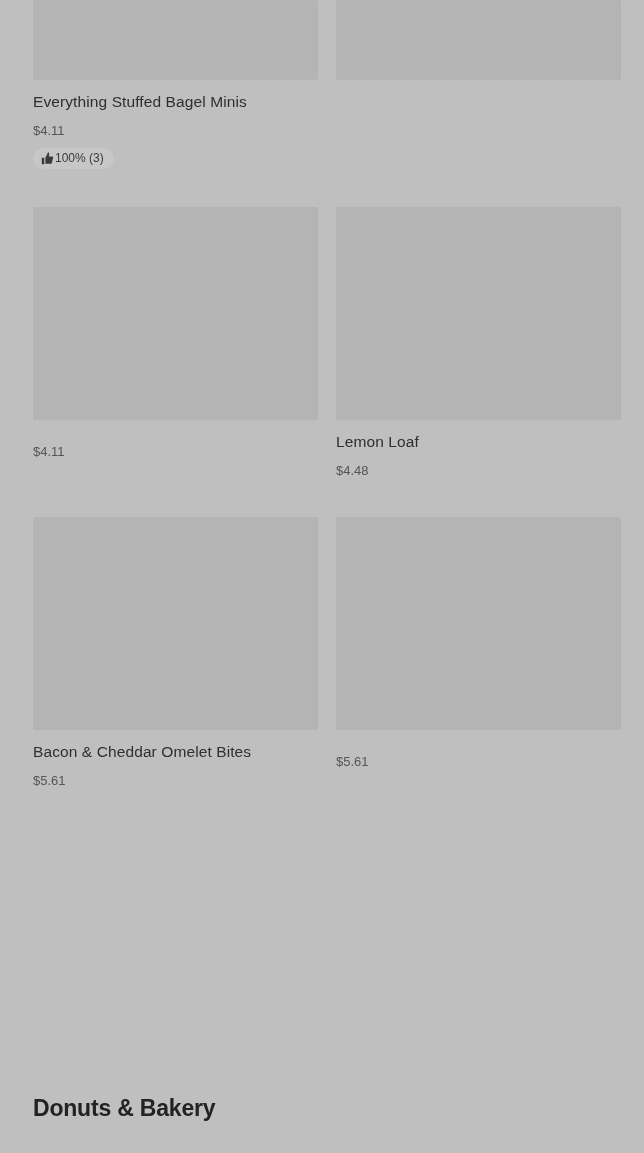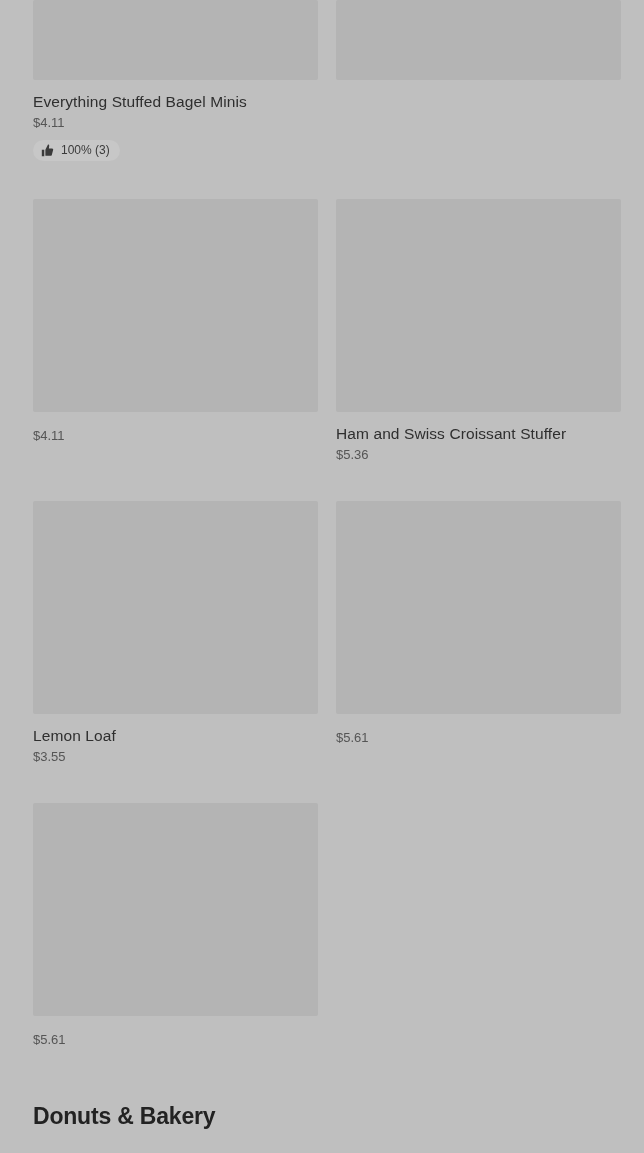--- a/index.html
+++ b/index.html
@@ -57,31 +57,31 @@
 
   .card-title {
     font-size: 15.5px;
     line-height: 19px;
     color: #2f2f2f;
     font-weight: 400;
     letter-spacing: .1px;
   }
 
   .card-price {
-    margin-top: 4px;
+    margin-top: 12px;
     font-size: 13px;
     line-height: 16px;
     color: #555555;
   }
 
   
   .rating-pill {
     display: inline-flex;
     align-items: center;
-    gap: 7px;
+    gap: 1px;
     margin-top: 9px;
     padding: 4px 10px 4px 8px;
     background: #c7c7c7;
     border-radius: 14px;
   }
 
   .thumb-icon {
     display: inline-block;
     width: 13px;
     height: 13px;
@@ -136,39 +136,33 @@
       </div>
     </div>
 
     <div class="card">
       <div class="thumb h-full"></div>
       <div class="card-body">
         <div class="card-price">$4.11</div>
       </div>
     </div>
 
+
     <div class="card">
       <div class="thumb h-full"></div>
       <div class="card-body">
-        <div class="card-title">Ham and Swiss Croissant Stuffer</div>
-        <div class="card-price">$5.36</div>
+        <div class="card-title">Lemon Loaf</div>
+        <div class="card-price">$4.48</div>
       </div>
     </div>
 
     <div class="card">
       <div class="thumb h-full"></div>
       <div class="card-body">
-        <div class="card-title">Lemon Loaf</div>
-        <div class="card-price">$3.55</div>
-      </div>
-    </div>
-
-    <div class="card">
-      <div class="thumb h-full"></div>
-      <div class="card-body">
+        <div class="card-title">Bacon &amp; Cheddar Omelet Bites</div>
         <div class="card-price">$5.61</div>
       </div>
     </div>
 
     <div class="card">
       <div class="thumb h-full"></div>
       <div class="card-body">
         <div class="card-price">$5.61</div>
       </div>
     </div>

